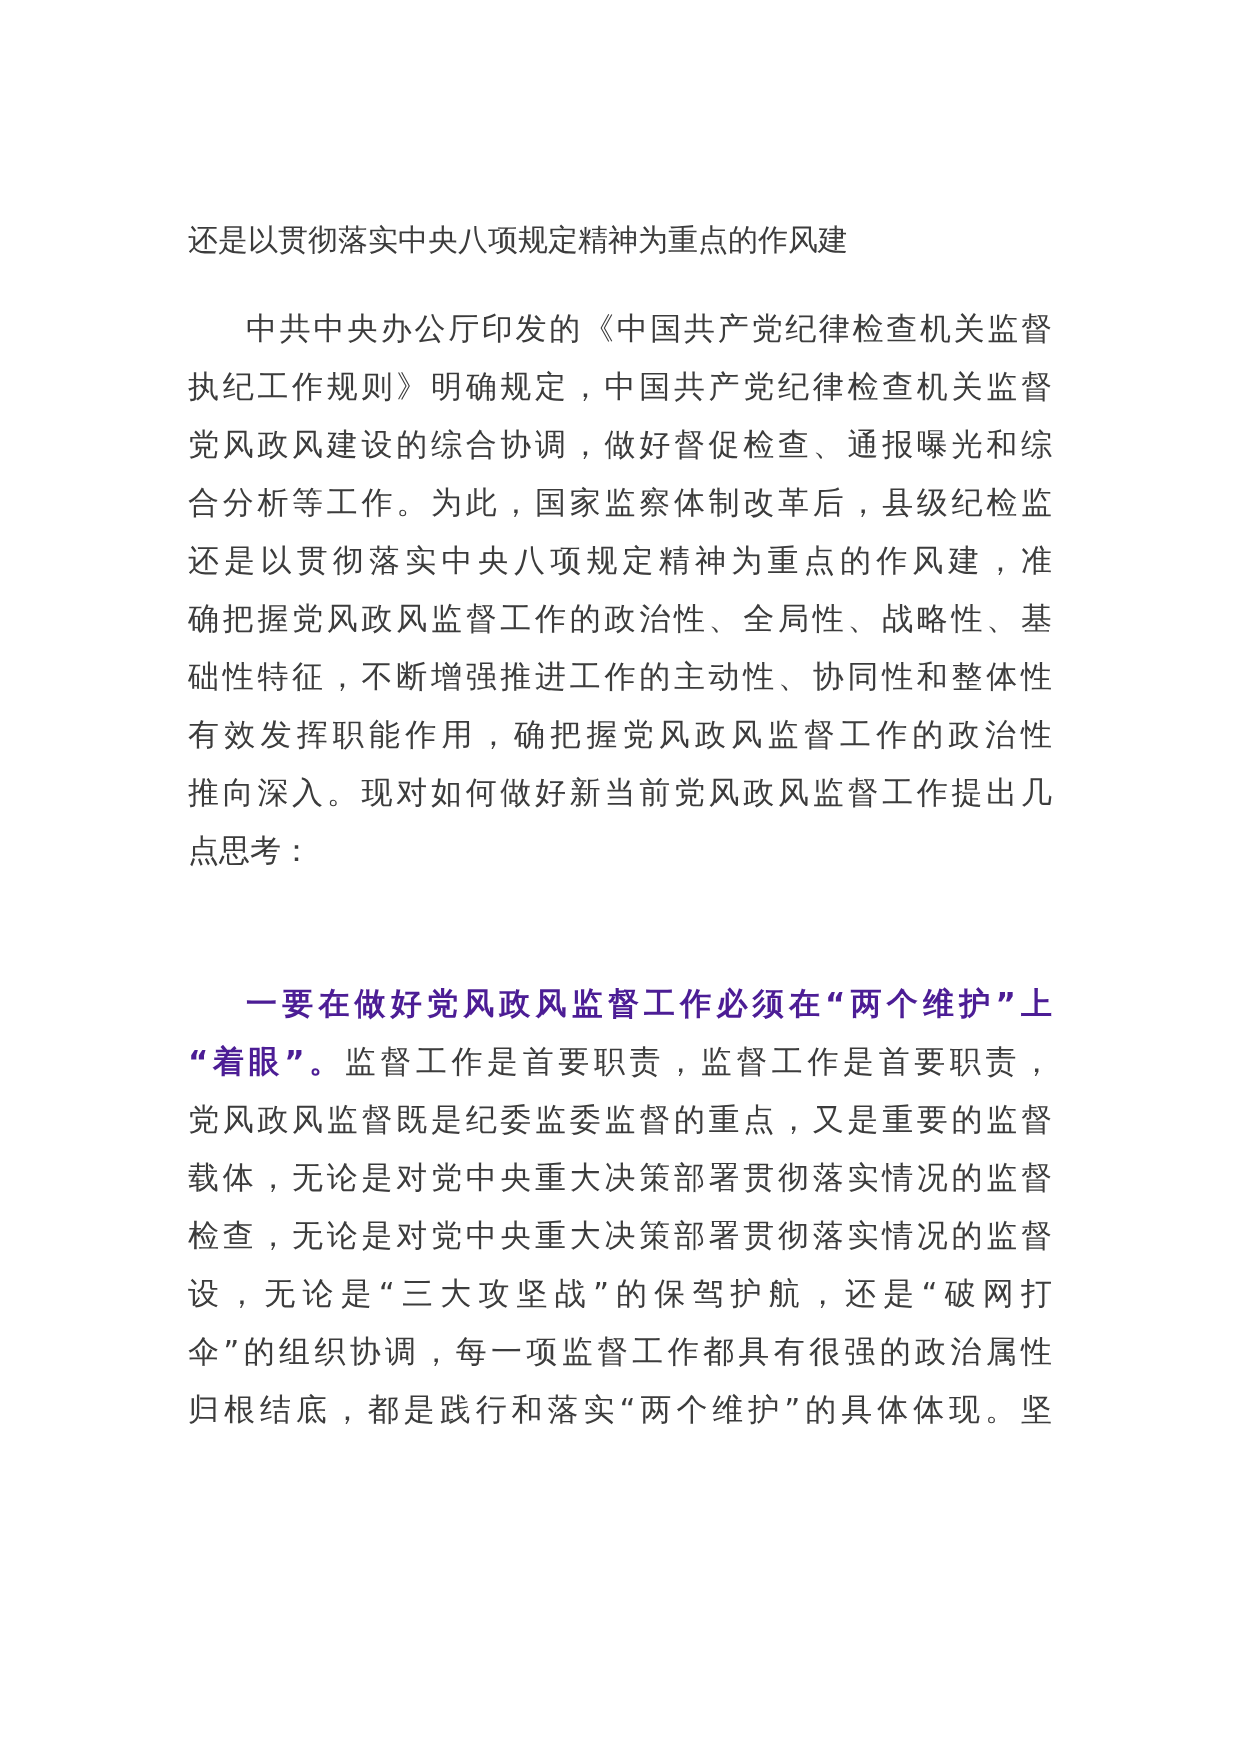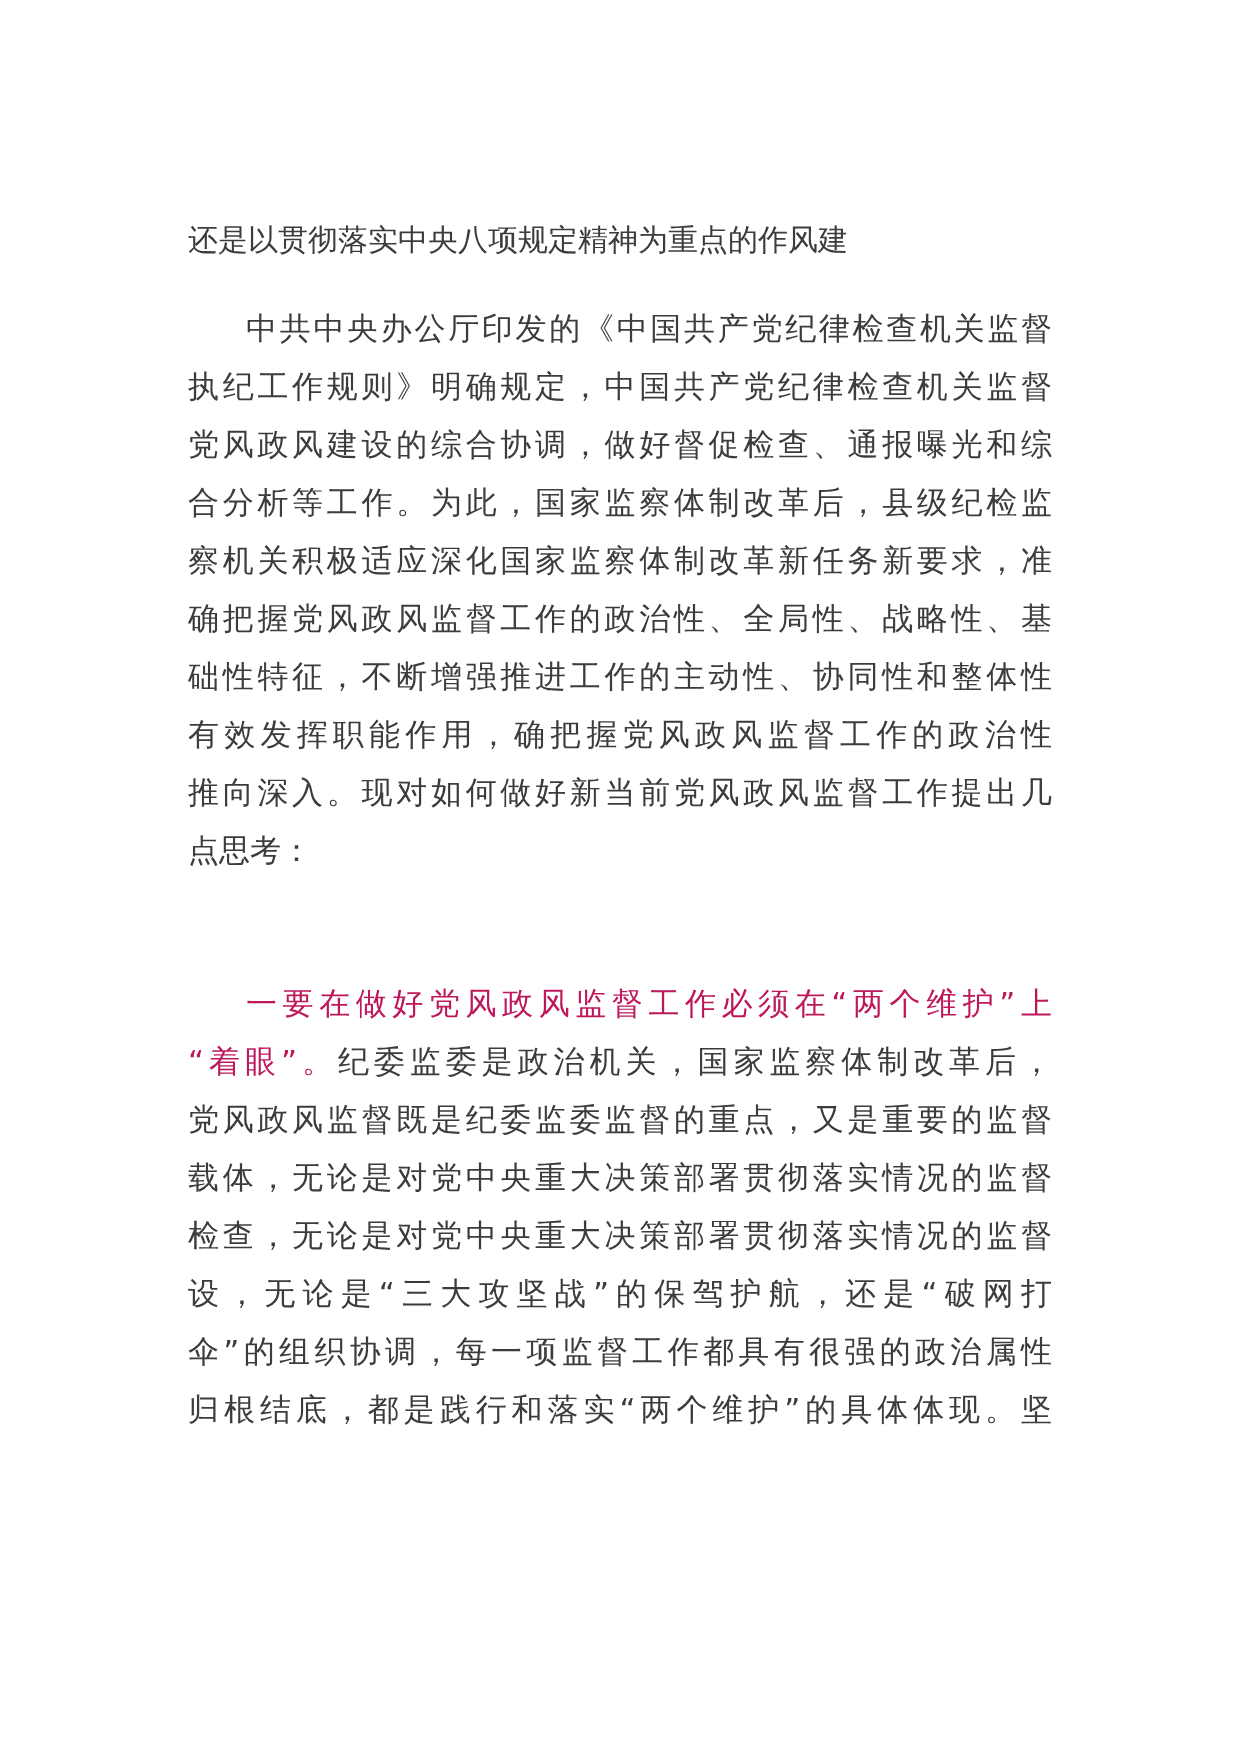--- a/index.html
+++ b/index.html
@@ -5,46 +5,46 @@
   html, body { margin: 0; padding: 0; background: #ffffff; }
   body { width: 1240px; height: 1754px; position: relative; overflow: hidden;
          font-family: "DejaVu Sans", "Liberation Sans", sans-serif; color: #3c3c3c; }
   .page { position: absolute; left: 188px; top: 0; width: 864px; }
   .title { position: absolute; top: 222px; left: 0; width: 864px; font-size: 30px; line-height: 36px;
            white-space: nowrap; letter-spacing: 0px; }
   .para { position: absolute; left: 0; width: 864px; font-size: 31px; line-height: 58px; }
   .line { display: block; height: 58px; white-space: nowrap; text-align: justify; text-align-last: justify; }
   .line.last { text-align-last: left; }
   .indent { padding-left: 58px; }
-  .bold { font-weight: normal; color: #be185d; }
+  .bold { font-weight: bold; color: #4c1d95; }
   #p1 { top: 299px; }
   #p2 { top: 974px; }
 </style>
 </head>
 <body>
 
 <div class="page">
   <div class="title">还是以贯彻落实中央八项规定精神为重点的作风建</div>
 
   <div class="para" id="p1">
     <span class="line indent">中共中央办公厅印发的《中国共产党纪律检查机关监督</span>
     <span class="line">执纪工作规则》明确规定，中国共产党纪律检查机关监督</span>
     <span class="line">党风政风建设的综合协调，做好督促检查、通报曝光和综</span>
     <span class="line">合分析等工作。为此，国家监察体制改革后，县级纪检监</span>
-    <span class="line">察机关积极适应深化国家监察体制改革新任务新要求，准</span>
+    <span class="line">还是以贯彻落实中央八项规定精神为重点的作风建，准</span>
     <span class="line">确把握党风政风监督工作的政治性、全局性、战略性、基</span>
     <span class="line">础性特征，不断增强推进工作的主动性、协同性和整体性</span>
     <span class="line">有效发挥职能作用，确把握党风政风监督工作的政治性</span>
     <span class="line">推向深入。现对如何做好新当前党风政风监督工作提出几</span>
     <span class="line last">点思考：</span>
   </div>
 
   <div class="para" id="p2">
     <span class="line indent bold">一要在做好党风政风监督工作必须在“两个维护”上</span>
-    <span class="line"><span class="bold">“着眼”。</span><span>纪委监委是政治机关，国家监察体制改革后，</span></span>
+    <span class="line"><span class="bold">“着眼”。</span><span>监督工作是首要职责，监督工作是首要职责，</span></span>
     <span class="line">党风政风监督既是纪委监委监督的重点，又是重要的监督</span>
     <span class="line">载体，无论是对党中央重大决策部署贯彻落实情况的监督</span>
     <span class="line">检查，无论是对党中央重大决策部署贯彻落实情况的监督</span>
     <span class="line">设，无论是“三大攻坚战”的保驾护航，还是“破网打</span>
     <span class="line">伞”的组织协调，每一项监督工作都具有很强的政治属性</span>
     <span class="line">归根结底，都是践行和落实“两个维护”的具体体现。坚</span>
   </div>
 </div>
 
 </body></html>

